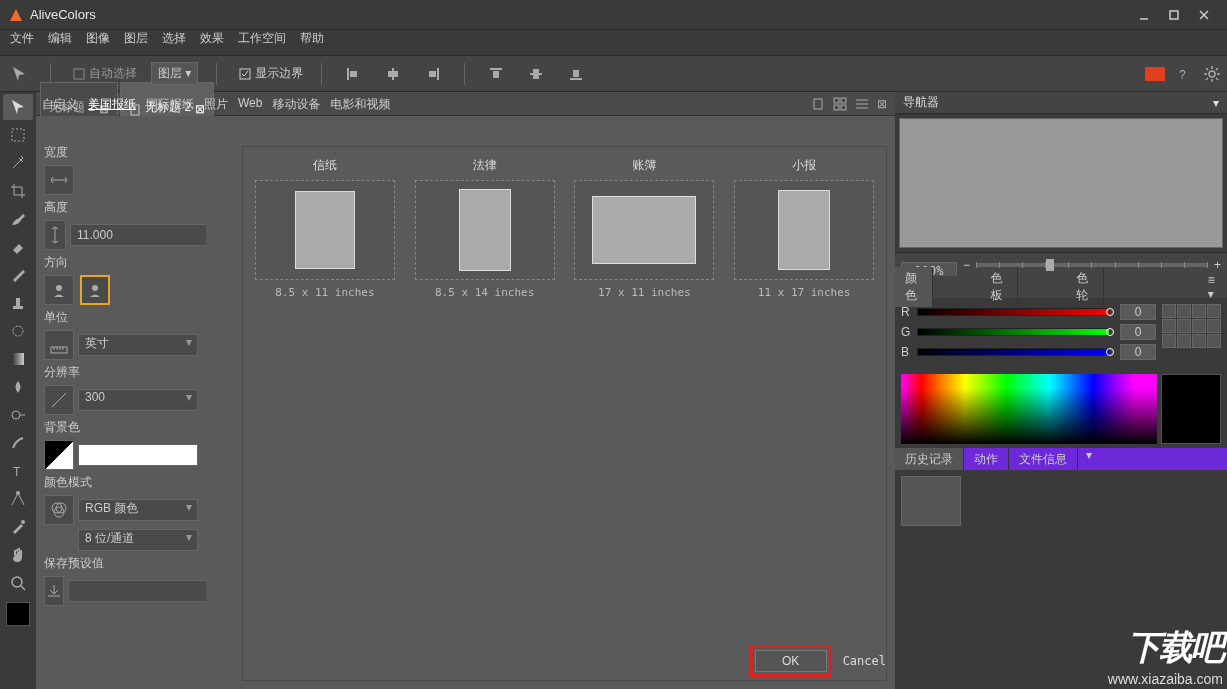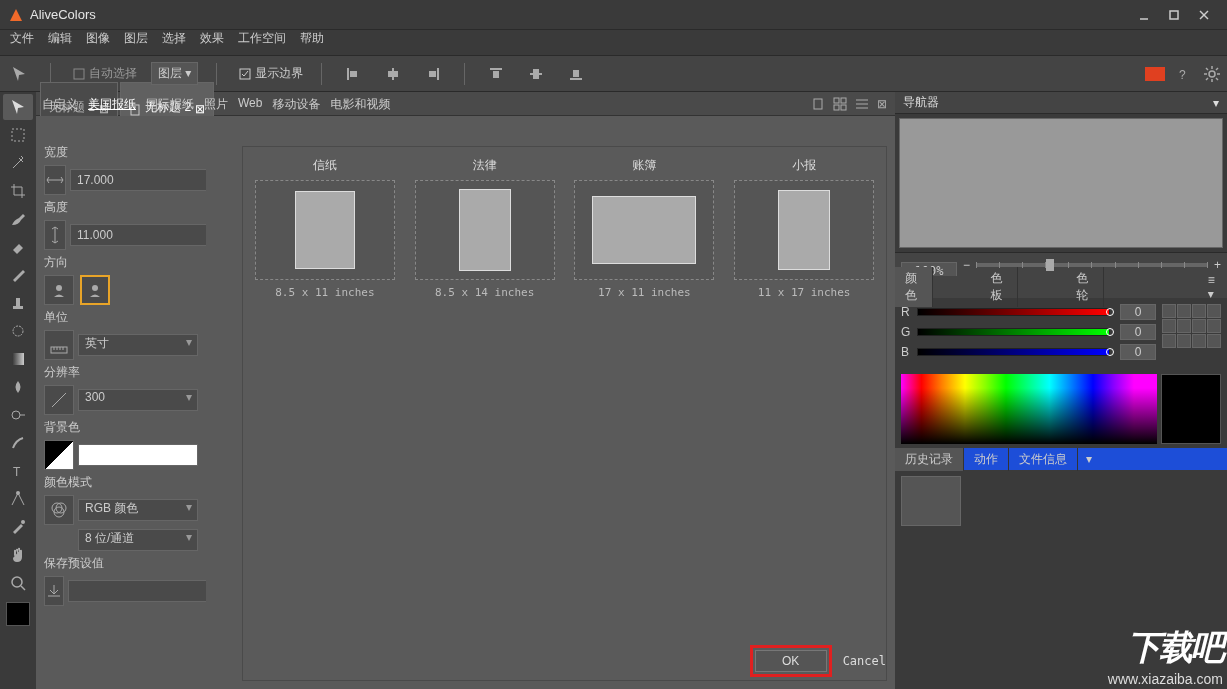--- a/index.html
+++ b/index.html
@@ -110,21 +110,21 @@
 .rgb-row.b .grad { background: linear-gradient(90deg,#000,#00f);}
 .rgb-row .sdot { width:8px;height:8px;border:1px solid #fff;border-radius:50%; margin-left:-10px;}
 .rgb-row .val { width: 36px; height: 16px; background: #5a5a5a; border: 1px solid #666; color: #ccc; text-align:center;}
 .swatch-grid { display: grid; grid-template-columns: repeat(4, 14px); grid-auto-rows: 14px; gap: 1px; margin-left:6px;}
 .swatch-grid div { background:#555; border:1px solid #666;}
 .color-upper { display:flex; }
 .spectrum { height: 70px; margin: 4px 6px; display:flex; gap:4px;}
 .spectrum .hue { flex:1; background: linear-gradient(90deg, #f0f 0%, #f00 8%, #ff8000 16%, #ff0 25%, #8f0 33%, #0f0 41%, #0f8 50%, #0ff 58%, #08f 66%, #00f 75%, #80f 83%, #f0f 91%, #f0f 100%); position:relative;}
 .spectrum .hue::after { content:""; position:absolute; inset:0; background: linear-gradient(#fff0, #fff0 20%, #000 100%);}
 .spectrum .bw { width: 60px; background: #000; border:1px solid #555;}
-.hist-tabs { height:22px; background:#1d4ed8; display:flex; align-items:center; }
+.hist-tabs { height:22px; background:#6d28d9; display:flex; }
 .hist-body { padding:6px; }
 .hist-thumb { width:60px; height:50px; background:#555; border:1px solid #666;}
 
 
 .wm { position:absolute; right:4px; bottom:2px; color:#fff; text-align:right; pointer-events:none; }
 .wm .big { font-size: 34px; font-weight: bold; letter-spacing:-2px; font-style:italic;}
 .wm .small { font-size: 14px; color:#ddd; }
 
 
 svg { display:block; }
@@ -411,21 +411,20 @@
 
       <div class="nd-left">
         <div class="nd-body">
           <div class="nd-lbl">宽度</div>
           <div class="nd-row">
             <div class="nd-iconbox">
                 <svg width="20" height="20">
                   <path d="M2 10 L18 10 M4 7 L2 10 L4 13 M16 7 L18 10 L16 13" stroke="#aaa" fill="none"></path>
                 </svg>
               </div>
-            <input class="nd-input" value="17.000" style="">
 
           </div>
 
           <div class="nd-lbl">高度</div>
           <div class="nd-row">
             <div class="nd-iconbox">
                 <svg width="20" height="20">
                   <path d="M10 2 L10 18 M7 4 L10 2 L13 4 M7 16 L10 18 L13 16" stroke="#aaa" fill="none"></path>
                 </svg>
               </div>

